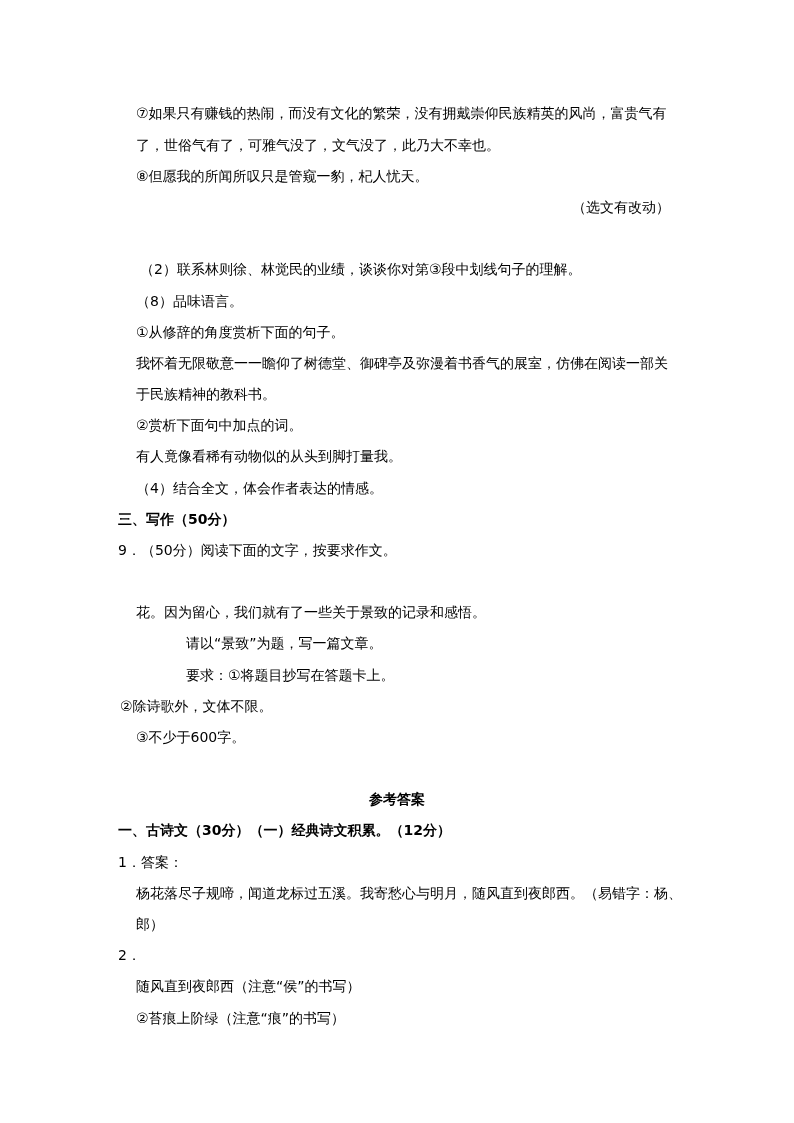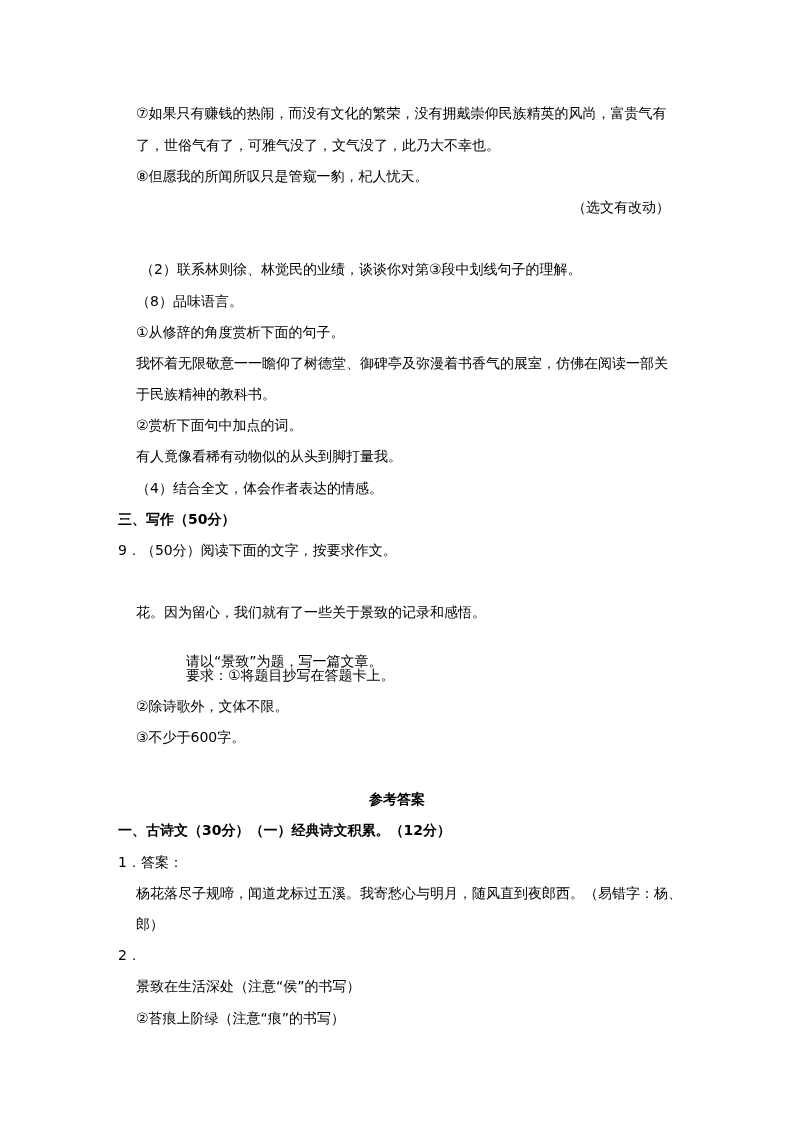--- a/index.html
+++ b/index.html
@@ -26,27 +26,27 @@
   <div class="line" style="left:136px; top:323px;">①从修辞的角度赏析下面的句子。</div>
   <div class="line" style="left:136px; top:354px;">我怀着无限敬意一一瞻仰了树德堂、御碑亭及弥漫着书香气的展室，仿佛在阅读一部关</div>
   <div class="line" style="left:136px; top:385px;">于民族精神的教科书。</div>
   <div class="line" style="left:136px; top:416px;">②赏析下面句中加点的词。</div>
   <div class="line" style="left:136px; top:447px;">有人竟像看稀有动物似的从头到脚打量我。</div>
   <div class="line" style="left:136px; top:479px;">（4）结合全文，体会作者表达的情感。</div>
 
   <div class="line bold" style="left:118px; top:510px;">三、写作（50分）</div>
   <div class="line" style="left:118px; top:541px;">9．（50分）阅读下面的文字，按要求作文。</div>
   <div class="line" style="left:136px; top:603px;">花。因为留心，我们就有了一些关于景致的记录和感悟。</div>
-  <div class="line" style="left:186px; top:634px;margin-top:18px;">请以“景致”为题，写一篇文章。</div>
+  <div class="line" style="left:186px; top:634px;">请以“景致”为题，写一篇文章。</div>
   <div class="line" style="left:186px; top:666px;">要求：①将题目抄写在答题卡上。</div>
-  <div class="line" style="left:136px; top:697px;">②除诗歌外，文体不限。</div>
+  <div class="line" style="left:120px; top:697px;">②除诗歌外，文体不限。</div>
   <div class="line" style="left:136px; top:728px;text-align:right;">③不少于600字。</div>
 
   <div class="line bold center" style="top:790px;">参考答案</div>
   <div class="line bold" style="left:118px; top:821px;">一、古诗文（30分）（一）经典诗文积累。（12分）</div>
   <div class="line" style="left:118px; top:853px;">1．答案：</div>
   <div class="line" style="left:136px; top:884px;">杨花落尽子规啼，闻道龙标过五溪。我寄愁心与明月，随风直到夜郎西。（易错字：杨、</div>
   <div class="line" style="left:136px; top:915px;">郎）</div>
   <div class="line" style="left:118px; top:946px;">2．</div>
-  <div class="line" style="left:136px; top:977px;">景致在生活深处（注意“侯”的书写）</div>
+  <div class="line" style="left:136px; top:977px;">随风直到夜郎西（注意“侯”的书写）</div>
   <div class="line" style="left:136px; top:1009px;">②苔痕上阶绿（注意“痕”的书写）</div>
 
 </div>
 
 </body></html>

